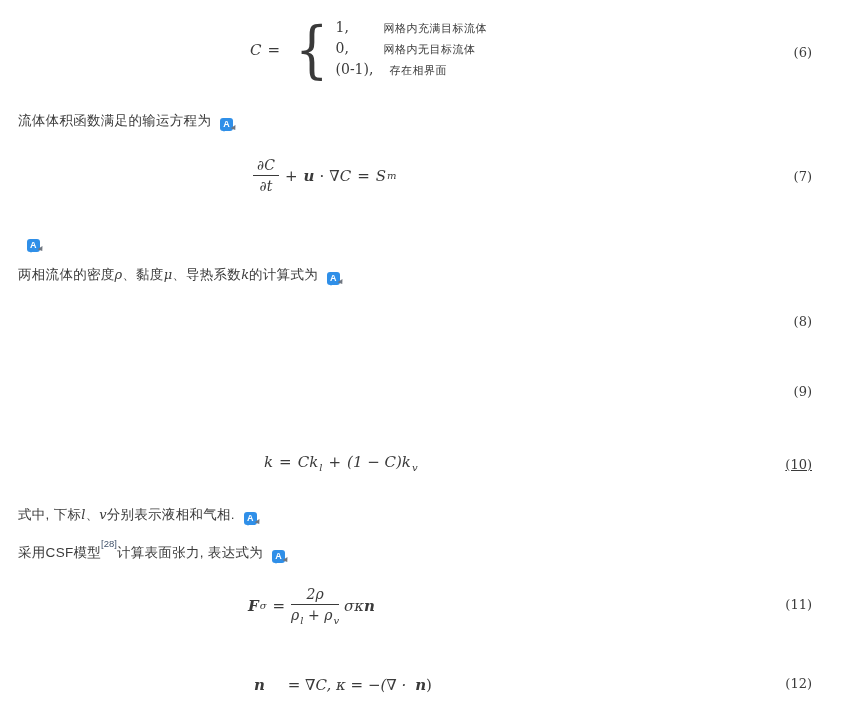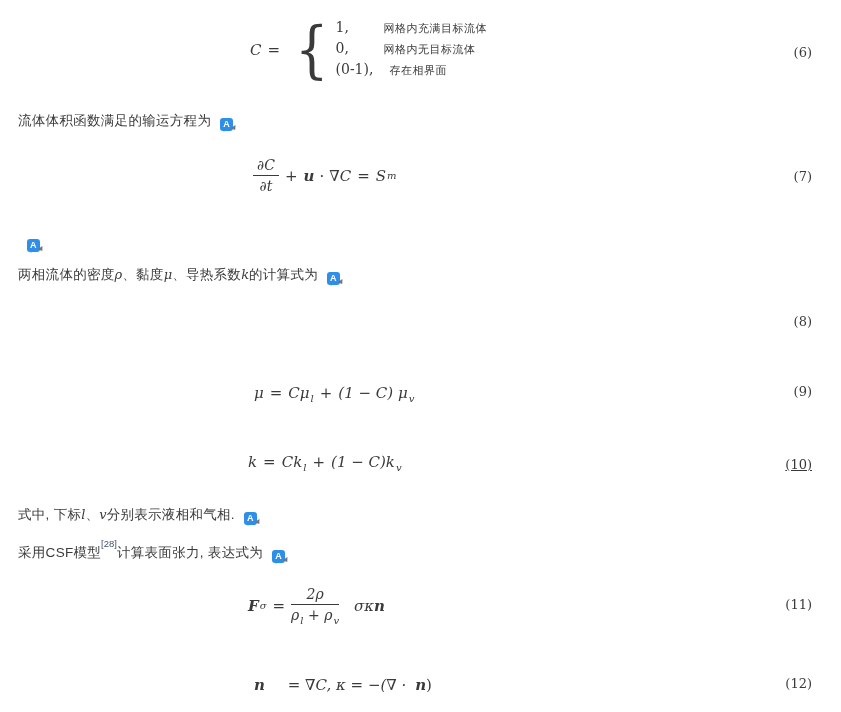--- a/index.html
+++ b/index.html
@@ -117,26 +117,23 @@
 
   <p class="para" style="top:265px;">
     <span>两相流体的密度</span><span class="mvar">ρ</span><span>、黏度</span><span class="mvar">μ</span><span>、导热系数</span><span class="mvar">k</span><span>的计算式为</span><span class="ticon">
         <span class="ta">A</span>
         <span class="tmark"></span>
       </span>
   </p>
 
   <span class="eqnum" style="top:314px;">(8)</span>
 
-  <div class="mathline" style="top:384px; left:254px;">
-    <span class="it">μ</span><span class="op">=</span><span class="it">Cμ</span><sub class="msub">l</sub><span class="op">+</span><span class="it">(1 − C) μ</span><sub class="msub">v</sub>
-  </div>
   <span class="eqnum" style="top:384px;">(9)</span>
 
-  <div class="mathline" style="top:453px; left:248px;">
+  <div class="mathline" style="top:453px; left:264px;">
     <span class="it">k</span><span class="op">=</span><span class="it">Ck</span><sub class="msub">l</sub><span class="op">+</span><span class="it">(1 − C)k</span><sub class="msub">v</sub>
   </div>
   <span class="eqnum" style="top:457px;text-decoration:underline;">(10)</span>
 
   <p class="para" style="top:505px;">
     <span>式中, 下标</span><span class="mvar">l</span><span>、</span><span class="mvar">v</span><span>分别表示液相和气相.</span><span class="ticon">
         <span class="ta">A</span>
         <span class="tmark"></span>
       </span>
   </p>
@@ -149,21 +146,21 @@
   </p>
 
   <div class="mathline flexline" style="top:586px; left:248px;">
     <span class="bi">F</span>
       <sub class="msub">σ</sub>
     <span class="op">=</span>
     <span class="frac">
       <span class="fnum"><span class="it">2ρ</span></span>
       <span class="fden"><span class="it">ρ</span><sub class="msub">l</sub> <span>+</span> <span class="it">ρ</span><sub class="msub">v</sub></span>
     </span>
-    <span class="it" style="margin-left:15px">σκ</span>
+    <span class="it" style="margin-left:5px">σκ</span>
     <span class="bi">n</span>
   </div>
   <span class="eqnum" style="top:597px;">(11)</span>
 
   <div class="mathline" style="top:676px; left:254px;">
     <span class="bi">n</span>
     <span class="it" style="margin-left:18px">= ∇C, κ = −(∇ ·</span>
     <span class="bi" style="margin-left:4px">n</span><span>)</span>
   </div>
   <span class="eqnum" style="top:676px;">(12)</span>

